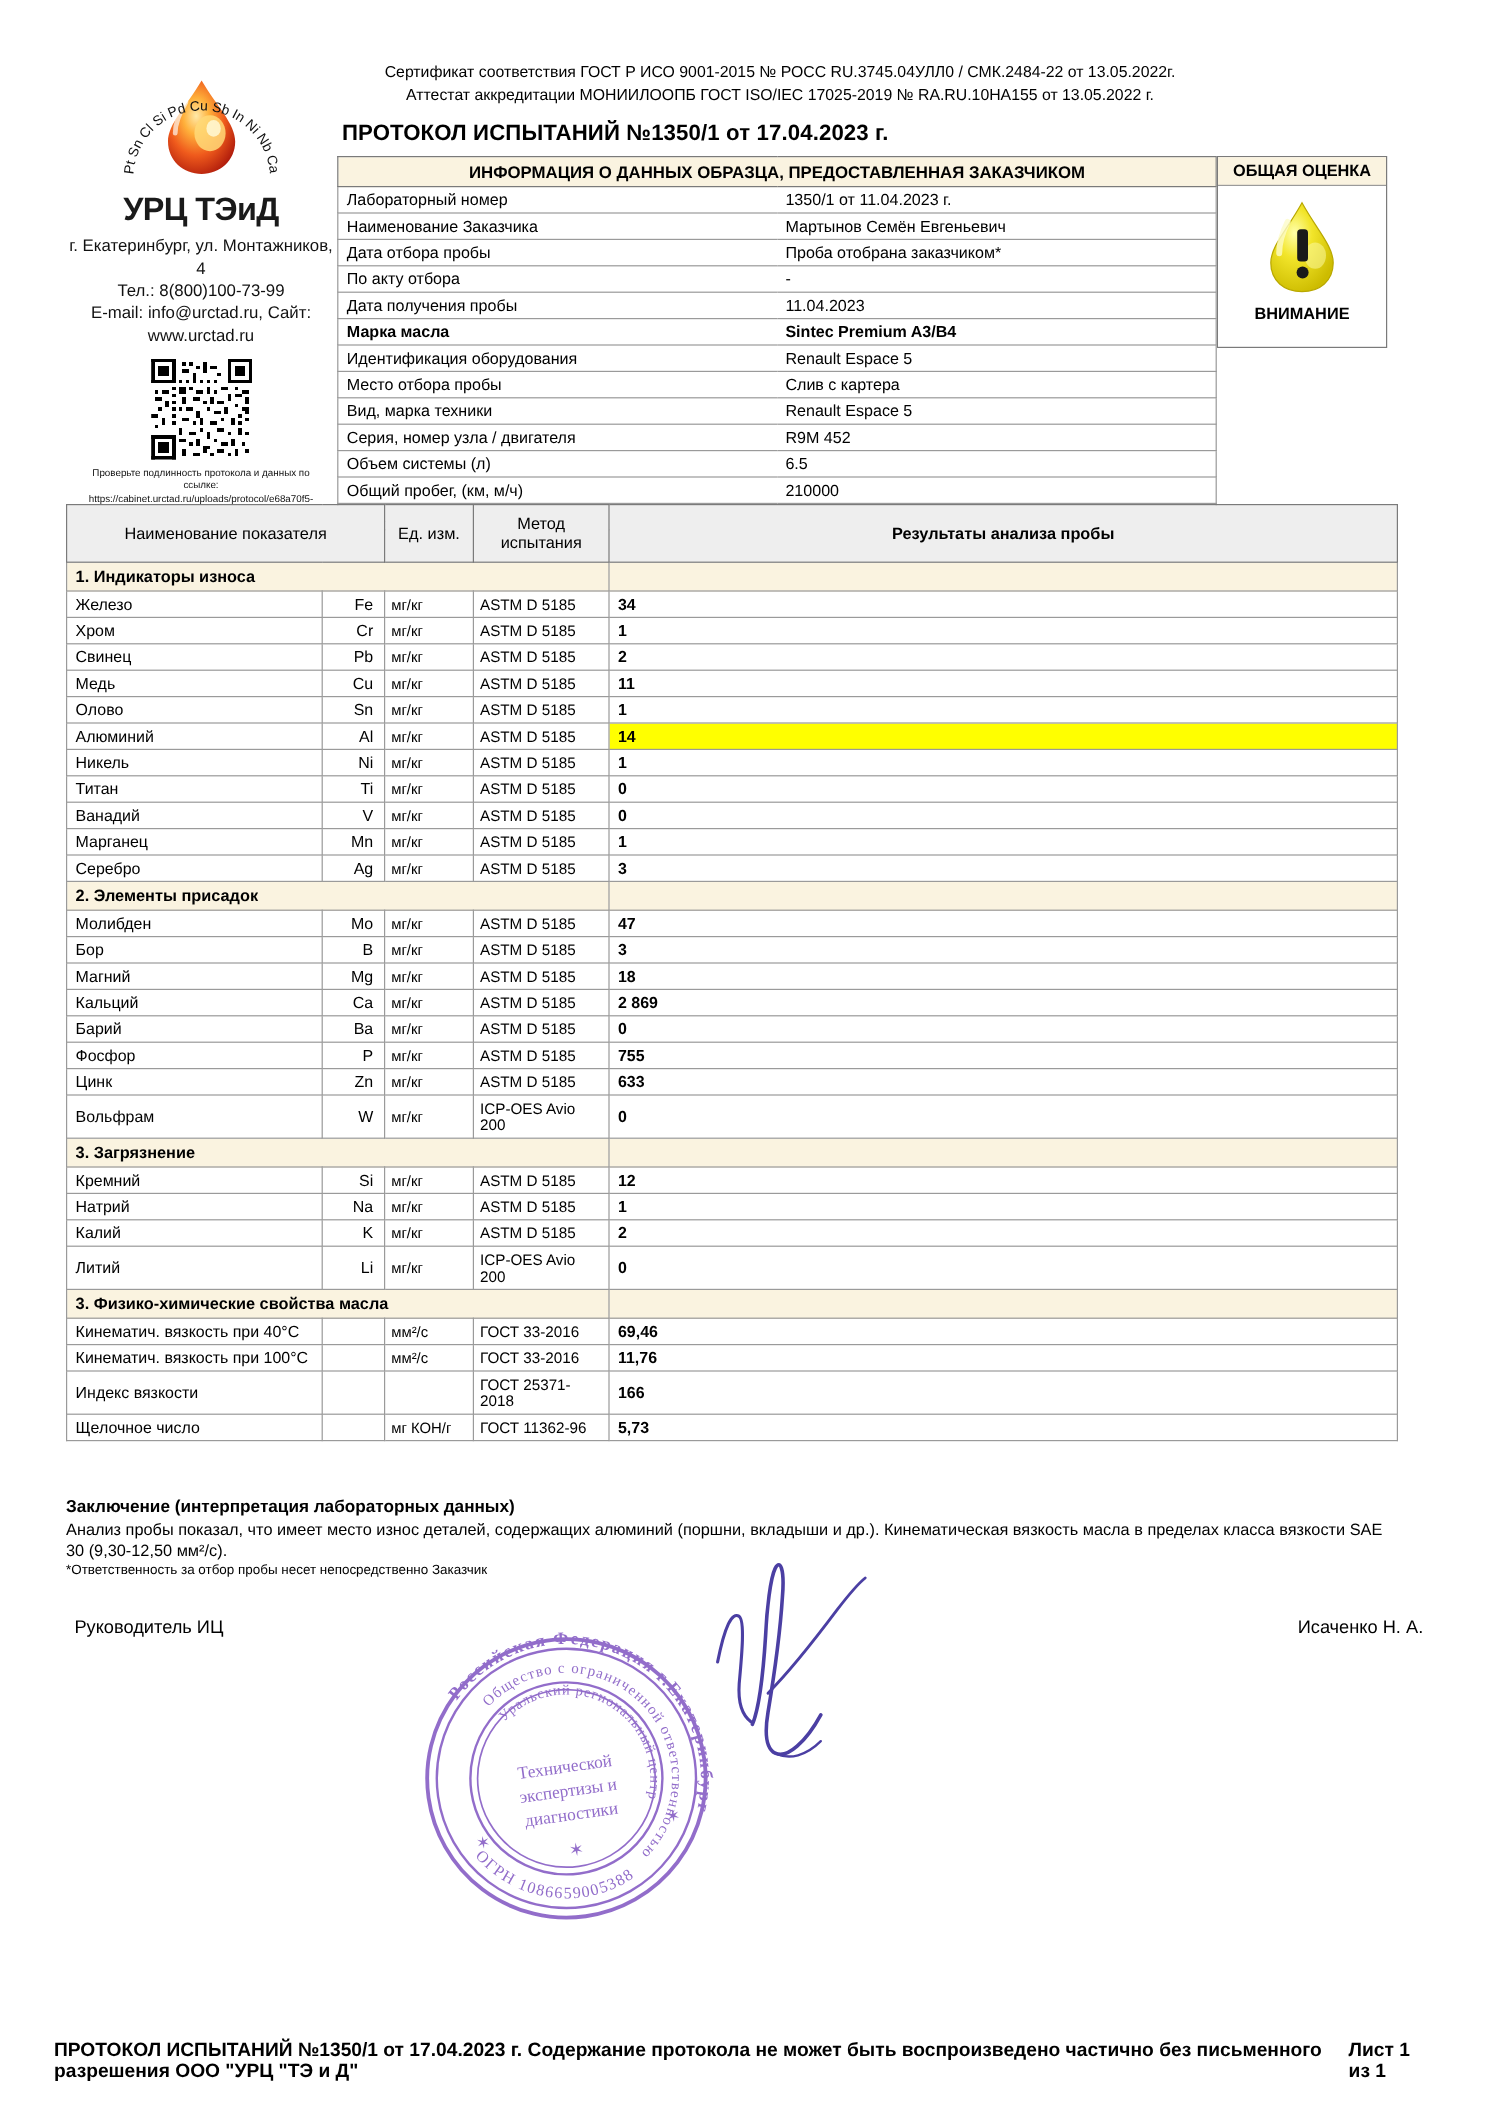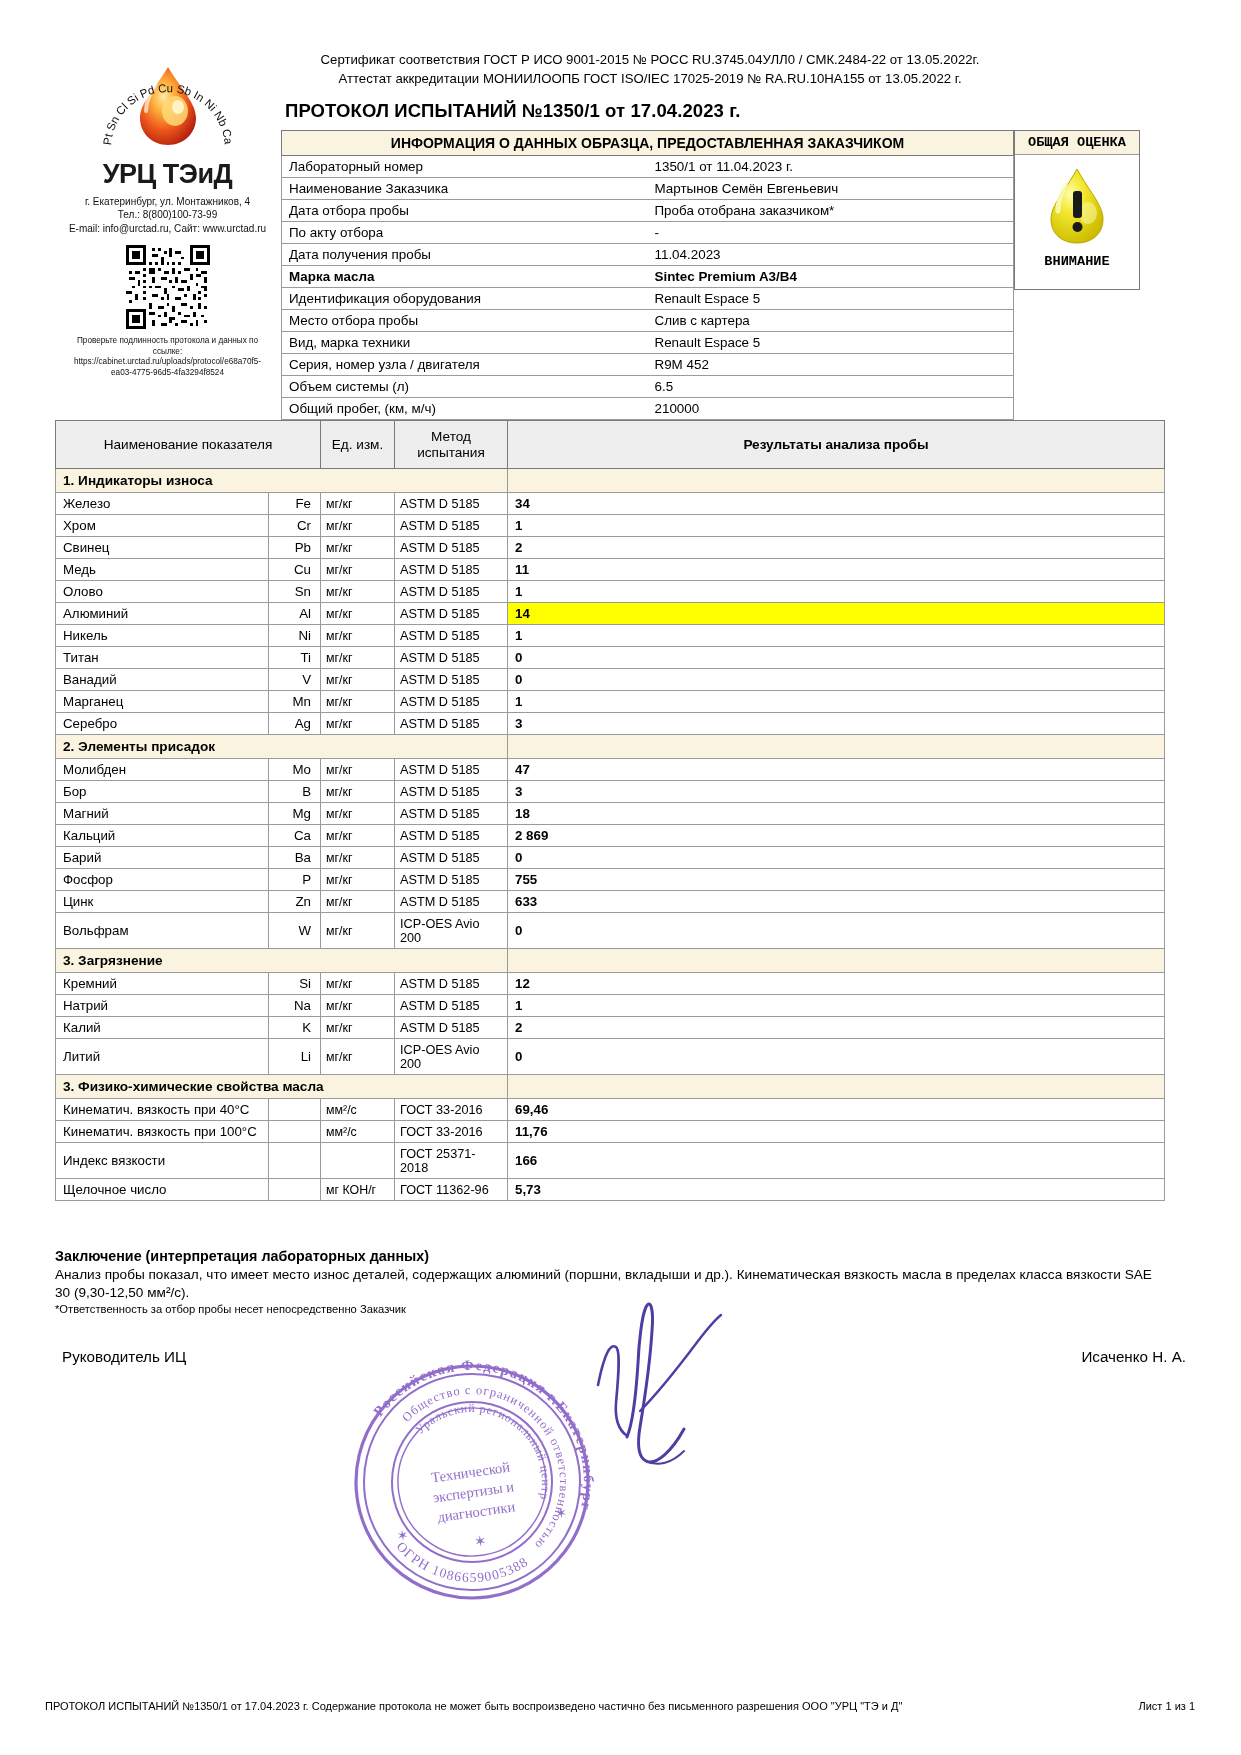--- a/index.html
+++ b/index.html
@@ -34,42 +34,42 @@
   .logo-block {
     position: absolute; left: 55px; top: 45px; width: 225px;
     text-align: center;
   }
   .logo-ring { position: relative; width: 150px; height: 118px; margin: 0 auto; }
   .logo-ring svg { display: block; }
   .logo-word {
     font-size: 27px; font-weight: bold; letter-spacing: -0.5px;
     margin-top: -4px; color: #1a1a1a;
   }
-  .logo-addr { font-size: 10px; line-height: 1.34; margin-top: 5px; color:#111; }
+  .logo-addr { font-size: 14px; line-height: 1.34; margin-top: 5px; color:#111; }
   .qr { width: 84px; height: 84px; margin: 10px auto 0; }
   .qr-note { font-size: 8.2px; line-height: 1.3; margin-top: 7px; color:#111; word-break: break-all; }
 
   
   .info-wrap { position: absolute; left: 281px; top: 130px; width: 733px; }
   table { border-collapse: collapse; }
   table.info { width: 100%; table-layout: fixed; font-size: 13.4px; }
   table.info td { border: 1px solid #9a9a9a; padding: 3px 6px 3px 7px; height: 21px; vertical-align: middle; }
   .info .hdr {
     background: #faf3e0; font-weight: bold; font-size: 14px;
     text-align: center; border: 1px solid #7a7a7a; padding: 4px 6px;
   }
   .info .k { width: 200px; border-left: 1px solid #9a9a9a; border-right: none; }
   .info .v { border-left: none; }
   .info tr.bold td { font-weight: bold; }
 
   
   .assess {
-    position: absolute; left: 1014px; top: 130px; width: 126px;
+    position: absolute; left: 1014px; top: 130px; width: 142px;
     border: 1px solid #7a7a7a; border-top: 1px solid #7a7a7a;
-    height: 160px; background: #fff; text-align: center; font-family: Liberation Mono, monospace;
+    height: 160px; background: #fff; text-align: center;
   }
   .assess-hdr {
     background: #faf3e0; font-weight: bold; font-size: 13.6px;
     padding: 4px 2px; border-bottom: 1px solid #9a9a9a;
   }
   .assess-body { padding-top: 8px; text-align: center; }
   .assess-label { font-weight: bold; font-size: 13.6px; margin-top: 2px; }
 
   
   .results-wrap { position: absolute; left: 55px; top: 420px; width: 1110px; }
@@ -100,21 +100,21 @@
   .concl-p { font-size: 13.6px; line-height: 1.3; }
   .concl-note { font-size: 11.2px; margin-top: 2px; }
 
   
   .sig-left { position: absolute; left: 62px; top: 1348px; font-size: 15.2px; }
   .sig-right { position: absolute; right: 55px; top: 1348px; font-size: 15.2px; }
   .stamp { position: absolute; left: 345px; top: 1355px; width: 255px; height: 255px; }
   .signature { position: absolute; left: 580px; top: 1285px; width: 180px; height: 200px; }
   .footer {
     position: absolute; left: 45px; top: 1700px; width: 1150px;
-    font-size: 11px; display: flex; justify-content: space-between; align-items: center;
+    font-size: 16px; display: flex; justify-content: space-between; align-items: center; font-weight: bold;
   }
 </style>
 </head>
 <body>
 
 <div class="page">
 
   <div class="logo-block">
     <div class="logo-ring">
       <svg width="150" height="118" viewBox="0 0 150 118">

